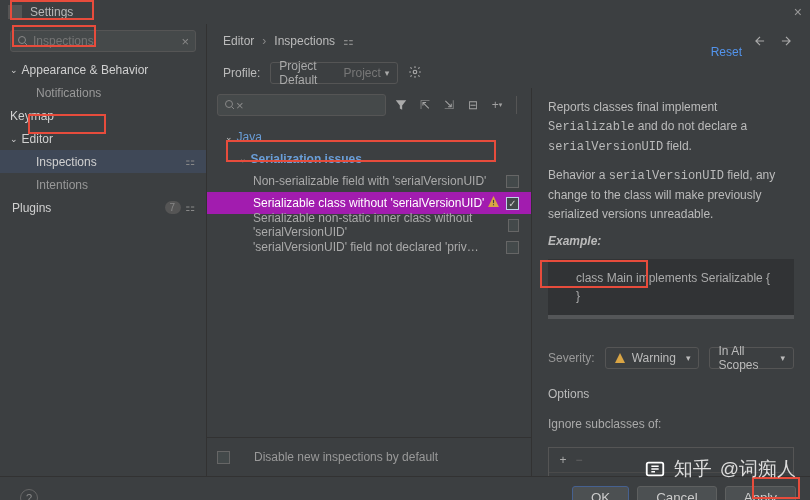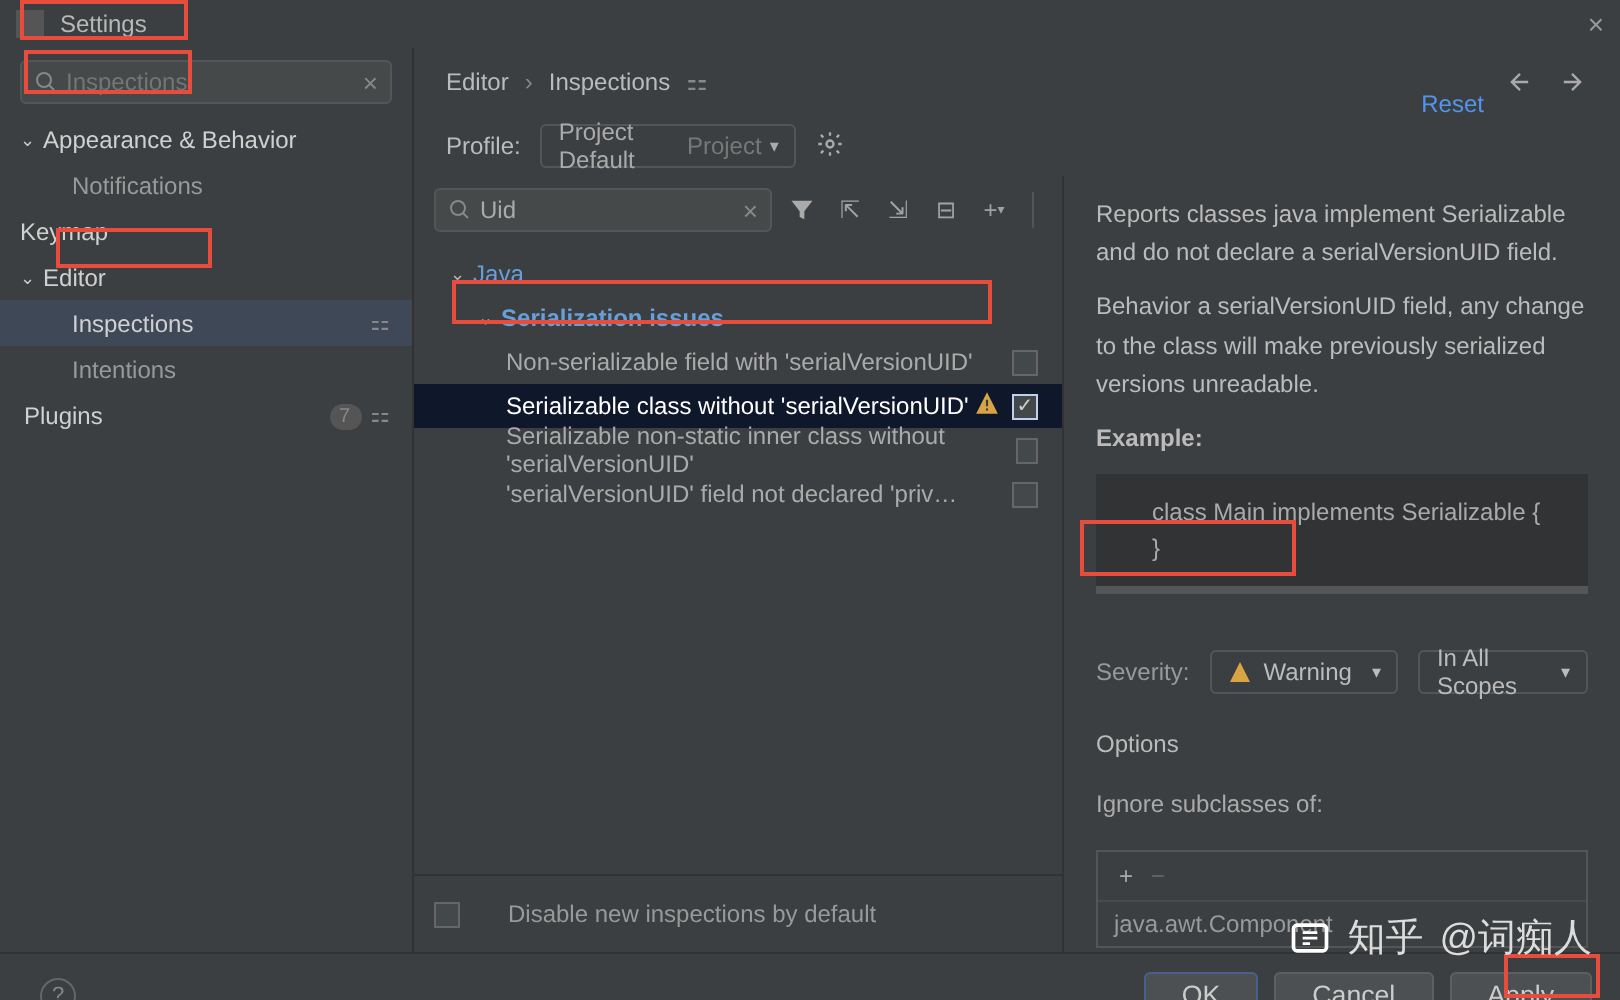--- a/index.html
+++ b/index.html
@@ -46,34 +46,34 @@
   .filter-row .search { flex: 1; }
   .toolicon { color: #a1a1a1; display: flex; align-items: center; justify-content: center; width: 18px; height: 18px; }
   .sep-vert { width: 1px; height: 18px; background: #555; margin: 0 4px; }
 
   .insp-tree { flex: 1; padding-top: 4px; }
   .insp-row { display: flex; align-items: center; height: 22px; padding: 0 8px 0 14px; color: #aaa; position: relative; }
   .insp-row .chev { margin-right: 4px; color: #bbb; font-size: 9px; }
   .insp-row.l1 { color: #6a9ed8; padding-left: 18px; }
   .insp-row.l2 { color: #6a9ed8; padding-left: 32px; font-weight: bold; }
   .insp-row.l3 { padding-left: 46px; color: #aaa; }
-  .insp-row.sel { background: #0f172a; color: #fff; }
+  .insp-row.sel { background: #a21caf; color: #fff; }
   .insp-row .chk { margin-left: auto; width: 13px; height: 13px; border: 1px solid #666; background: #43494a; margin-right: 4px; display: flex; align-items: center; justify-content: center; font-size: 10px; color: #ccc; }
   .insp-row .chk.on::after { content: "✓"; }
   .insp-row.sel .chk { border-color: #c0d0e8; }
   .insp-row .warn { margin-left: auto; margin-right: 4px; }
 
   .disable-row { border-top: 1px solid #323232; padding: 12px 10px; display: flex; align-items: center; gap: 24px; color: #999; }
   .cb-small { width: 13px; height: 13px; border: 1px solid #666; background: #43494a; }
 
   
   .right-col { flex: 1; padding: 10px 16px; overflow: hidden; display: flex; flex-direction: column; gap: 10px; }
   .desc p { color: #bbb; line-height: 1.6; margin-bottom: 8px; }
-  .desc code { font-family: Liberation Sans, sans-serif; color: #bbb; }
-  .example-label { color: #bbb; font-weight: bold; margin-bottom: 4px; }
+  .desc code { font-family: Liberation Mono, monospace; color: #bbb; }
+  .example-label { color: #bbb; font-weight: bold; margin-bottom: 4px; font-style: italic; }
   .code-block { background: #313335; padding: 10px 16px; font-family: "Consolas", monospace; color: #aaa; line-height: 1.5; border-bottom: 4px solid #545658; }
   .controls-row { display: flex; gap: 10px; align-items: center; margin-top: 18px; }
   .controls-row .lbl { color: #999; }
   .sel-box { background: #3c3f41; border: 1px solid #555; border-radius: 3px; height: 22px; display: flex; align-items: center; padding: 0 8px; gap: 6px; color: #bbb; }
   .sel-box .caret { font-size: 9px; margin-left: 4px; }
 
   .options-title { color: #bbb; margin-top: 8px; }
   .opt-label { color: #aaa; margin-top: 6px; }
   .list-box { background: #3c3f41; border: 1px solid #555; margin-top: 6px; }
   .list-box .tool { display: flex; padding: 4px 6px; border-bottom: 1px solid #4a4a4a; }
@@ -179,21 +179,20 @@
     </div>
 
     <div class="body-split">
       <div class="left-col">
         <div class="filter-row">
           <div class="search">
             <svg width="12" height="12" viewBox="0 0 24 24" fill="none" stroke="#888" stroke-width="2">
                 <circle cx="10" cy="10" r="7"></circle>
                 <line x1="20" y1="20" x2="15" y2="15"></line>
               </svg>
-            <input value="Uid" style="">
             <span class="clear">×</span>
           </div>
           <span class="toolicon">
               <svg width="14" height="14" viewBox="0 0 24 24" fill="#aaa">
                 <path d="M3 4h18l-7 9v7l-4-2v-5z"></path>
               </svg>
             </span>
           <span class="toolicon">⇱</span>
           <span class="toolicon">⇲</span>
           <span class="toolicon">⊟</span>
@@ -234,21 +233,21 @@
         </div>
 
         <div class="disable-row">
           <span class="cb-small"></span>
           <span>Disable new inspections by default</span>
         </div>
       </div>
 
       <div class="right-col">
         <div class="desc">
-          <p><span>Reports classes java implement </span><code>Serializable</code><span> and do not declare a </span><code>serialVersionUID</code><span> field.</span></p>
+          <p><span>Reports classes final implement </span><code>Serializable</code><span> and do not declare a </span><code>serialVersionUID</code><span> field.</span></p>
           <p><span>Behavior a </span><code>serialVersionUID</code><span> field, any change to the class will make previously serialized versions unreadable.</span></p>
           <p class="example-label">Example:</p>
           <div class="code-block">
             <div style="padding-left:12px;">class Main implements Serializable {</div>
             <div style="padding-left:12px;">}</div>
           </div>
         </div>
 
         <div class="controls-row">
           <span class="lbl">Severity:</span>

